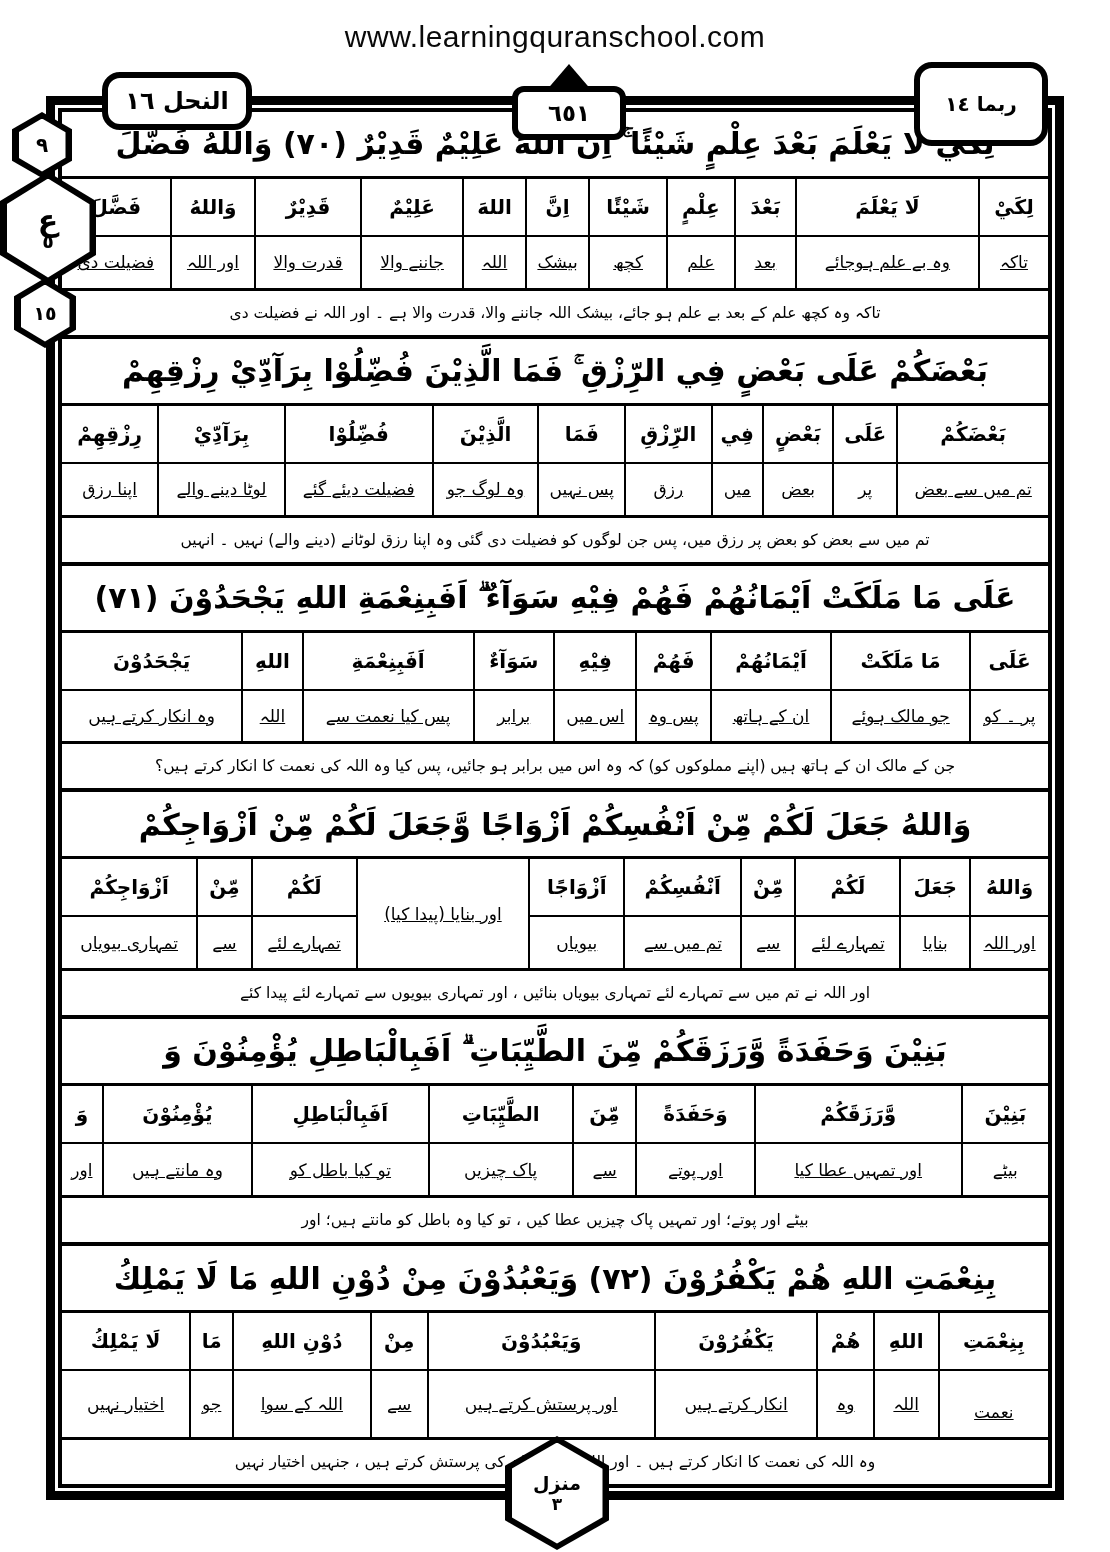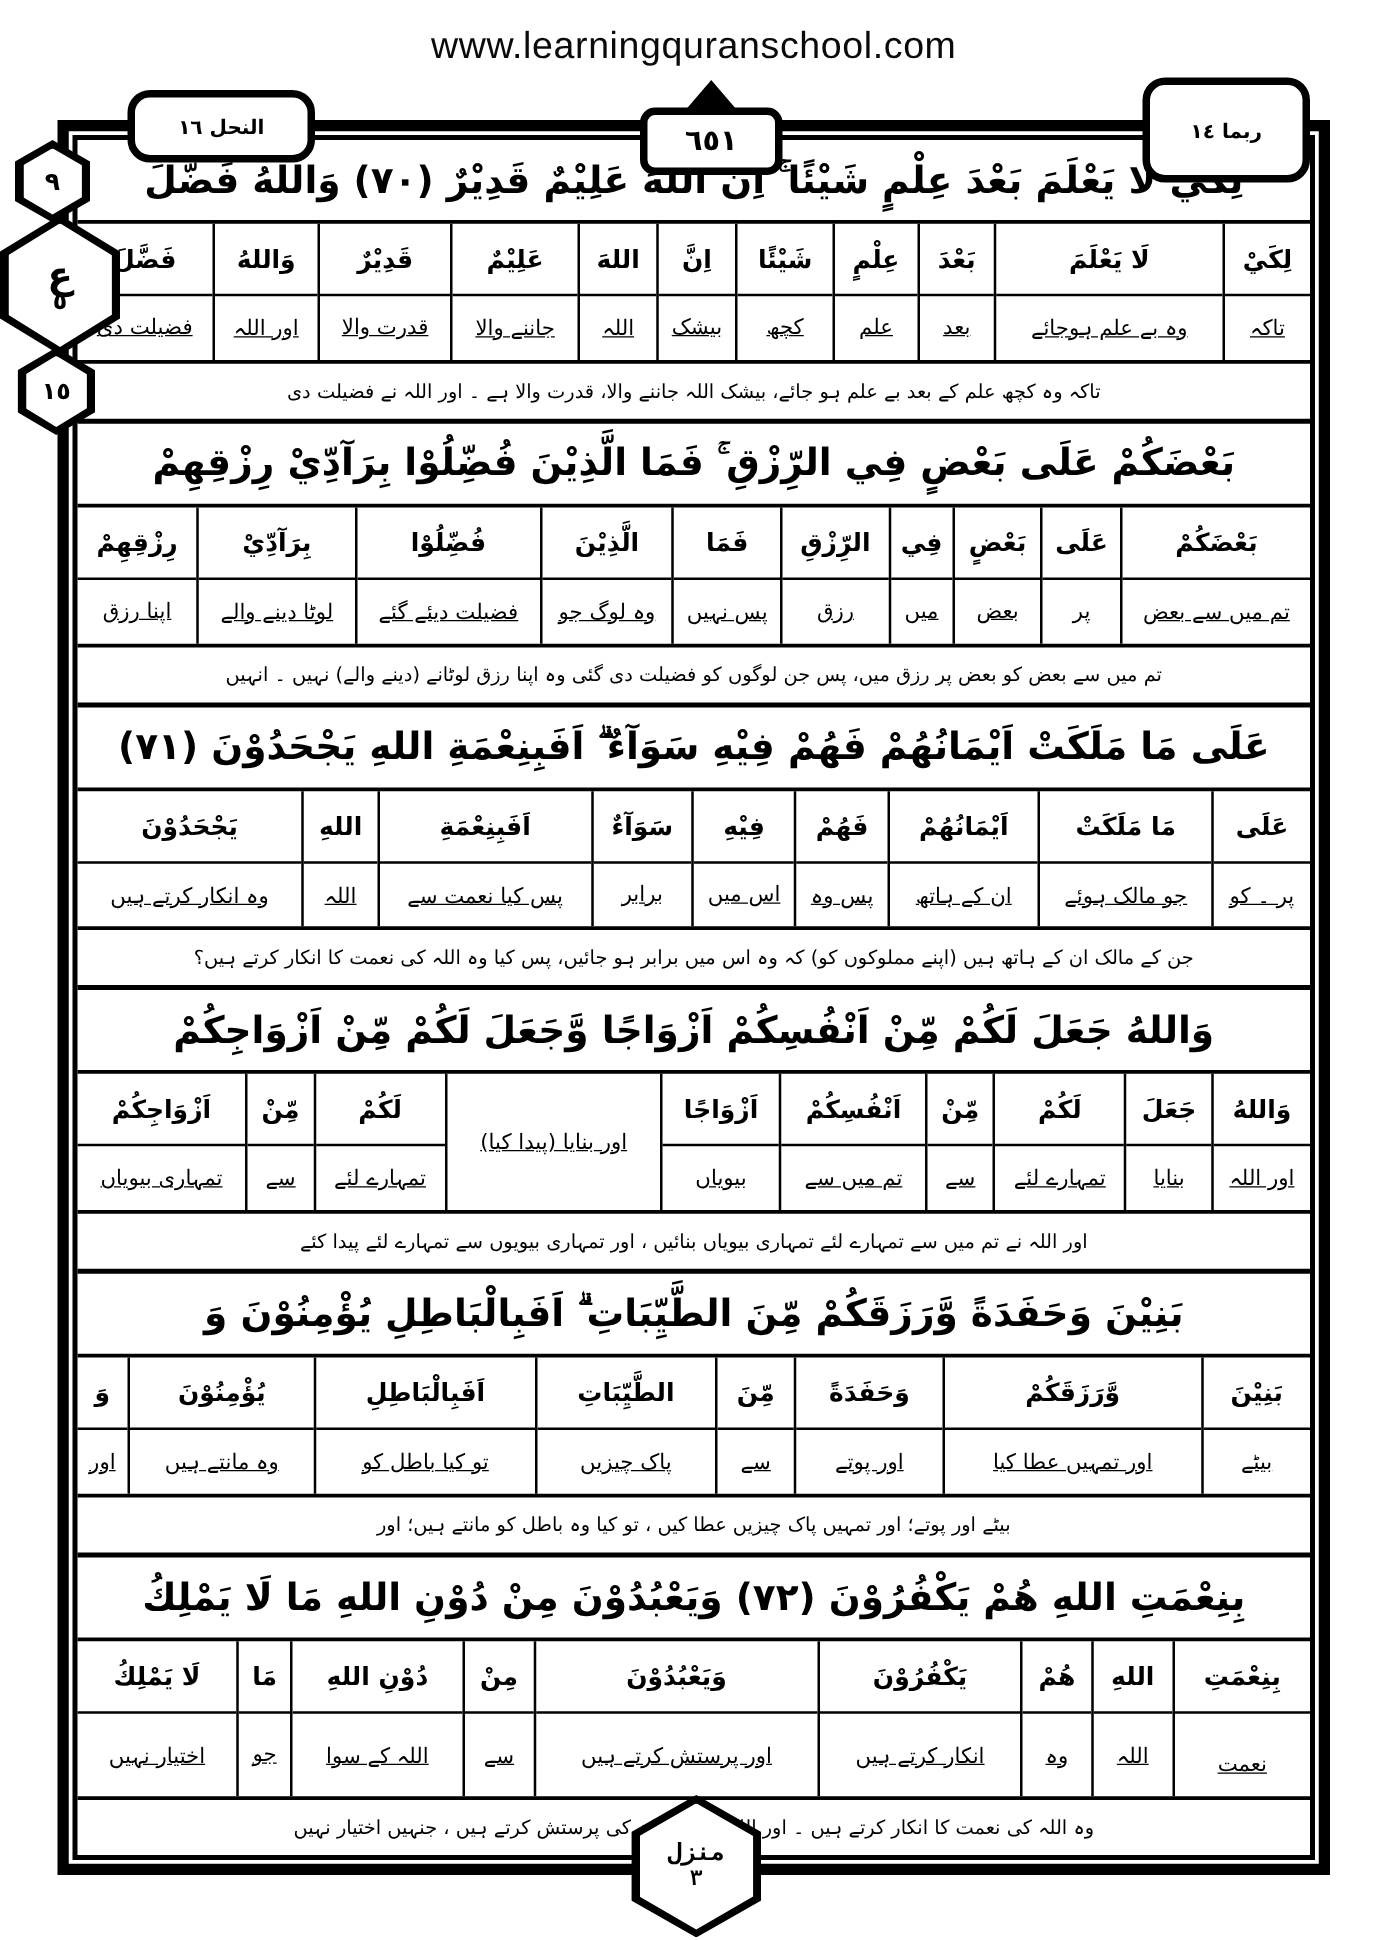--- a/index.html
+++ b/index.html
@@ -47,22 +47,22 @@
   .trans{
     height:44px;direction:rtl;display:flex;align-items:center;justify-content:center;
     font-size:15.5px;white-space:nowrap;padding:0 10px;
   }
   
   .cloud{
     position:absolute;background:#fff;border:6px solid #000;border-radius:18px;
     display:flex;align-items:center;justify-content:center;font-weight:bold;
     z-index:6;direction:rtl;box-sizing:border-box;
   }
-  .badge-surah{left:102px;top:72px;width:150px;height:58px;font-size:16px;}
-  .badge-juz{left:914px;top:62px;width:134px;height:84px;font-size:16px;}
+  .badge-surah{left:102px;top:72px;width:150px;height:58px;font-size:24px;}
+  .badge-juz{left:914px;top:62px;width:134px;height:84px;font-size:20px;}
   .badge-page{left:512px;top:86px;width:114px;height:54px;font-size:23px;border-radius:12px;}
   .badge-page::before{
     content:"";position:absolute;top:-28px;left:calc(50% - 24px);
     border-left:24px solid transparent;border-right:24px solid transparent;
     border-bottom:28px solid #000;
   }
   
   .hex{
     position:absolute;z-index:7;background:#000;
     clip-path:polygon(50% 0,100% 26%,100% 74%,50% 100%,0 74%,0 26%);
@@ -72,21 +72,21 @@
     clip-path:polygon(50% 0,100% 26%,100% 74%,50% 100%,0 74%,0 26%);
     background:#fff;width:calc(100% - 13px);height:calc(100% - 13px);
     display:flex;flex-direction:column;align-items:center;justify-content:center;
     font-weight:bold;line-height:1;direction:rtl;
   }
   .hex-9{left:12px;top:112px;width:60px;height:66px;font-size:20px;}
   .hex-ain{left:0px;top:172px;width:96px;height:112px;}
   .hex-ain .l1{font-size:30px;}
   .hex-ain .l2{font-size:19px;margin-top:-4px;}
   .hex-15{left:14px;top:278px;width:62px;height:70px;font-size:19px;}
-  .hex-manzil{left:505px;top:1436px;width:104px;height:114px;font-family:Liberation Mono, monospace;}
+  .hex-manzil{left:505px;top:1436px;width:104px;height:114px;}
   .hex-manzil .l1{font-size:19px;}
   .hex-manzil .l2{font-size:17px;margin-top:3px;}
 </style>
 </head>
 <body>
 
 <div class="url">www.learningquranschool.com</div>
 
 <div class="hex hex-9">
   <div class="hex-in">٩</div>

